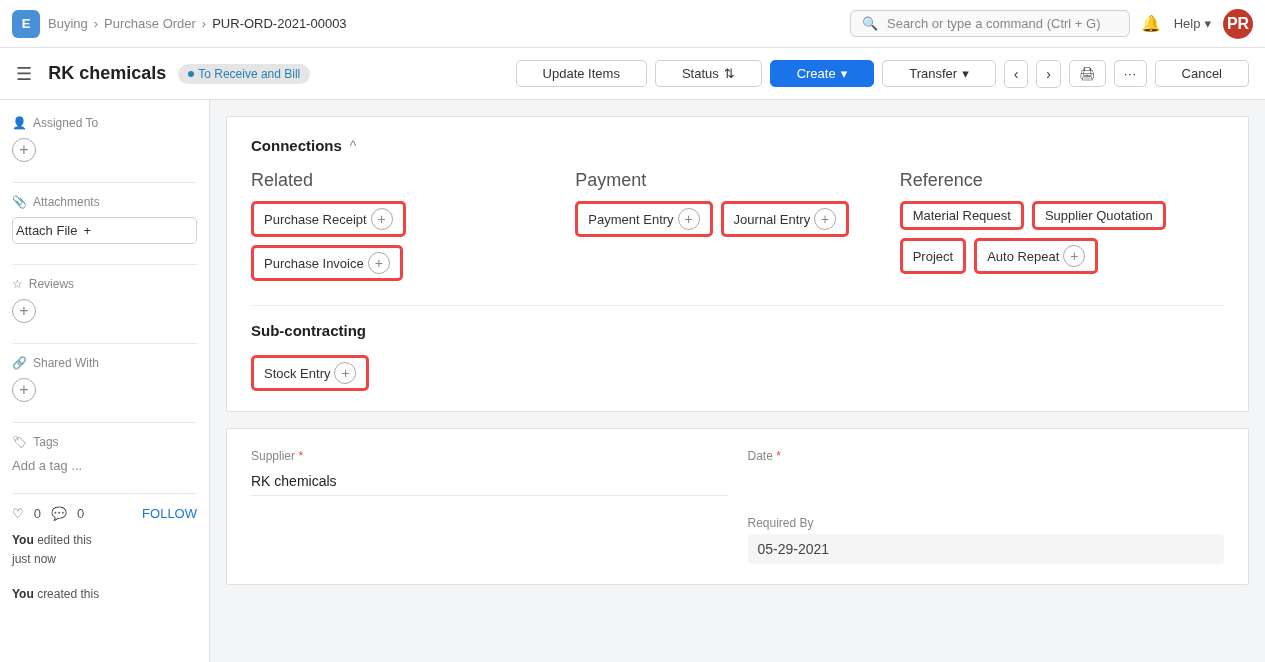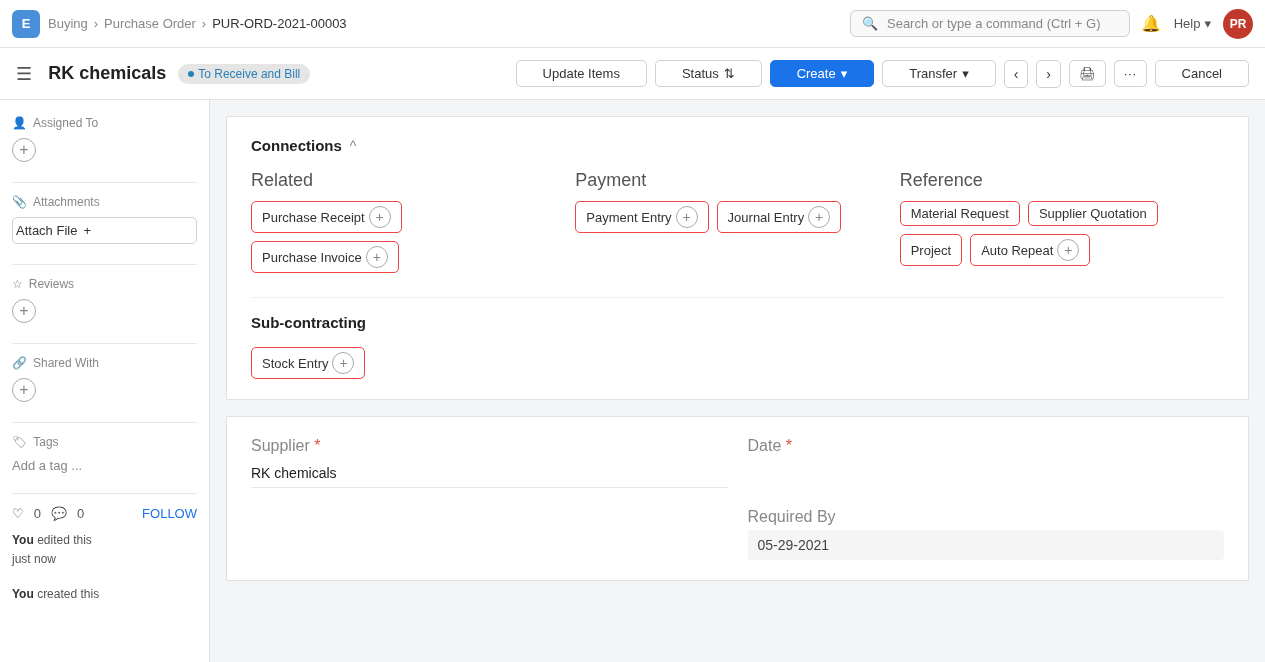--- a/index.html
+++ b/index.html
@@ -17,21 +17,21 @@
     .breadcrumb { display: flex; align-items: center; gap: 6px; font-size: 13px; color: #555; }
     .breadcrumb span { color: #888; }
     .breadcrumb .active { color: #333; font-weight: 500; text-align: center; }
     .topnav-right { margin-left: auto; display: flex; align-items: center; gap: 12px; }
     .search-bar {
       display: flex; align-items: center; border: 1px solid #d0d0d0; border-radius: 6px;
       padding: 5px 12px; gap: 8px; width: 280px; background: #f9f9f9; color: #888; font-size: 13px;
     }
     .bell-icon { font-size: 16px; color: #555; cursor: pointer; }
     .help-btn { display: flex; align-items: center; gap: 4px; color: #555; font-size: 13px; cursor: pointer; }
-    .avatar { width: 30px; height: 30px; background: #c0392b; border-radius: 50%; display: flex; align-items: center; justify-content: center; color: #fff; font-size: 12px; font-weight: bold; }
+    .avatar { width: 30px; height: 30px; background: #c0392b; border-radius: 50%; display: flex; align-items: center; justify-content: center; color: #fff; font-size: 16px; font-weight: bold; }
 
     
     .docbar {
       display: flex; align-items: center; background: #fff; border-bottom: 1px solid #e0e0e0;
       height: 52px; padding: 0 16px; gap: 12px;
     }
     .hamburger { font-size: 18px; color: #555; cursor: pointer; margin-right: 4px; }
     .doc-title { font-size: 18px; font-weight: 700; color: #222; }
     .status-badge {
       background: #e5e5e5; color: #2980b9; border-radius: 12px; padding: 3px 10px;
@@ -76,35 +76,35 @@
     .card { background: #fff; border-radius: 2px; padding: 20px 24px; margin-bottom: 16px; border: 1px solid #e0e0e0; }
     .section-header { display: flex; align-items: center; gap: 8px; margin-bottom: 16px; }
     .section-title { font-size: 15px; font-weight: 600; color: #222; }
     .chevron-icon { color: #888; font-size: 14px; cursor: pointer; }
 
     .connections-grid { display: grid; grid-template-columns: 1fr 1fr 1fr; gap: 0; }
     .conn-col { padding-right: 20px; }
     .conn-col-title { font-size: 18px; color: #555; font-weight: 500; margin-bottom: 10px; }
     .conn-tags { display: flex; flex-wrap: wrap; gap: 8px; }
     .conn-tag {
-      display: flex; align-items: center; gap: 4px; border: 1px solid #ef4444;
+      display: flex; align-items: center; gap: 4px; border: 3px solid #ef4444;
       border-radius: 5px; padding: 4px 10px; font-size: 13px; color: #333; cursor: pointer;
       background: #fff;
     }
     .plus-btn {
       width: 22px; height: 22px; border-radius: 50%; border: 1.5px solid #aaa;
       background: #fff; display: flex; align-items: center; justify-content: center;
       cursor: pointer; font-size: 14px; color: #888; line-height: 1;
     }
 
     .subcontracting-row { display: flex; align-items: center; gap: 8px; margin-top: 0; }
 
     
     .form-grid { display: grid; grid-template-columns: 1fr 1fr; gap: 20px; }
-    .form-field label { font-size: 16px; color: #888; display: block; margin-bottom: 4px; }
+    .form-field label { font-size: 12px; color: #888; display: block; margin-bottom: 4px; }
     .required-star { color: #e74c3c; }
     .form-value { font-size: 14px; color: #222; padding: 6px 0; border-bottom: 1px solid #e8e8e8; }
     .form-value-readonly { background: #f5f5f5; border-radius: 4px; padding: 7px 10px; font-size: 14px; color: #444; }
   </style>
 </head>
 <body>
 
 <div class="topnav">
   <div class="app-icon">
     <span>E</span>

